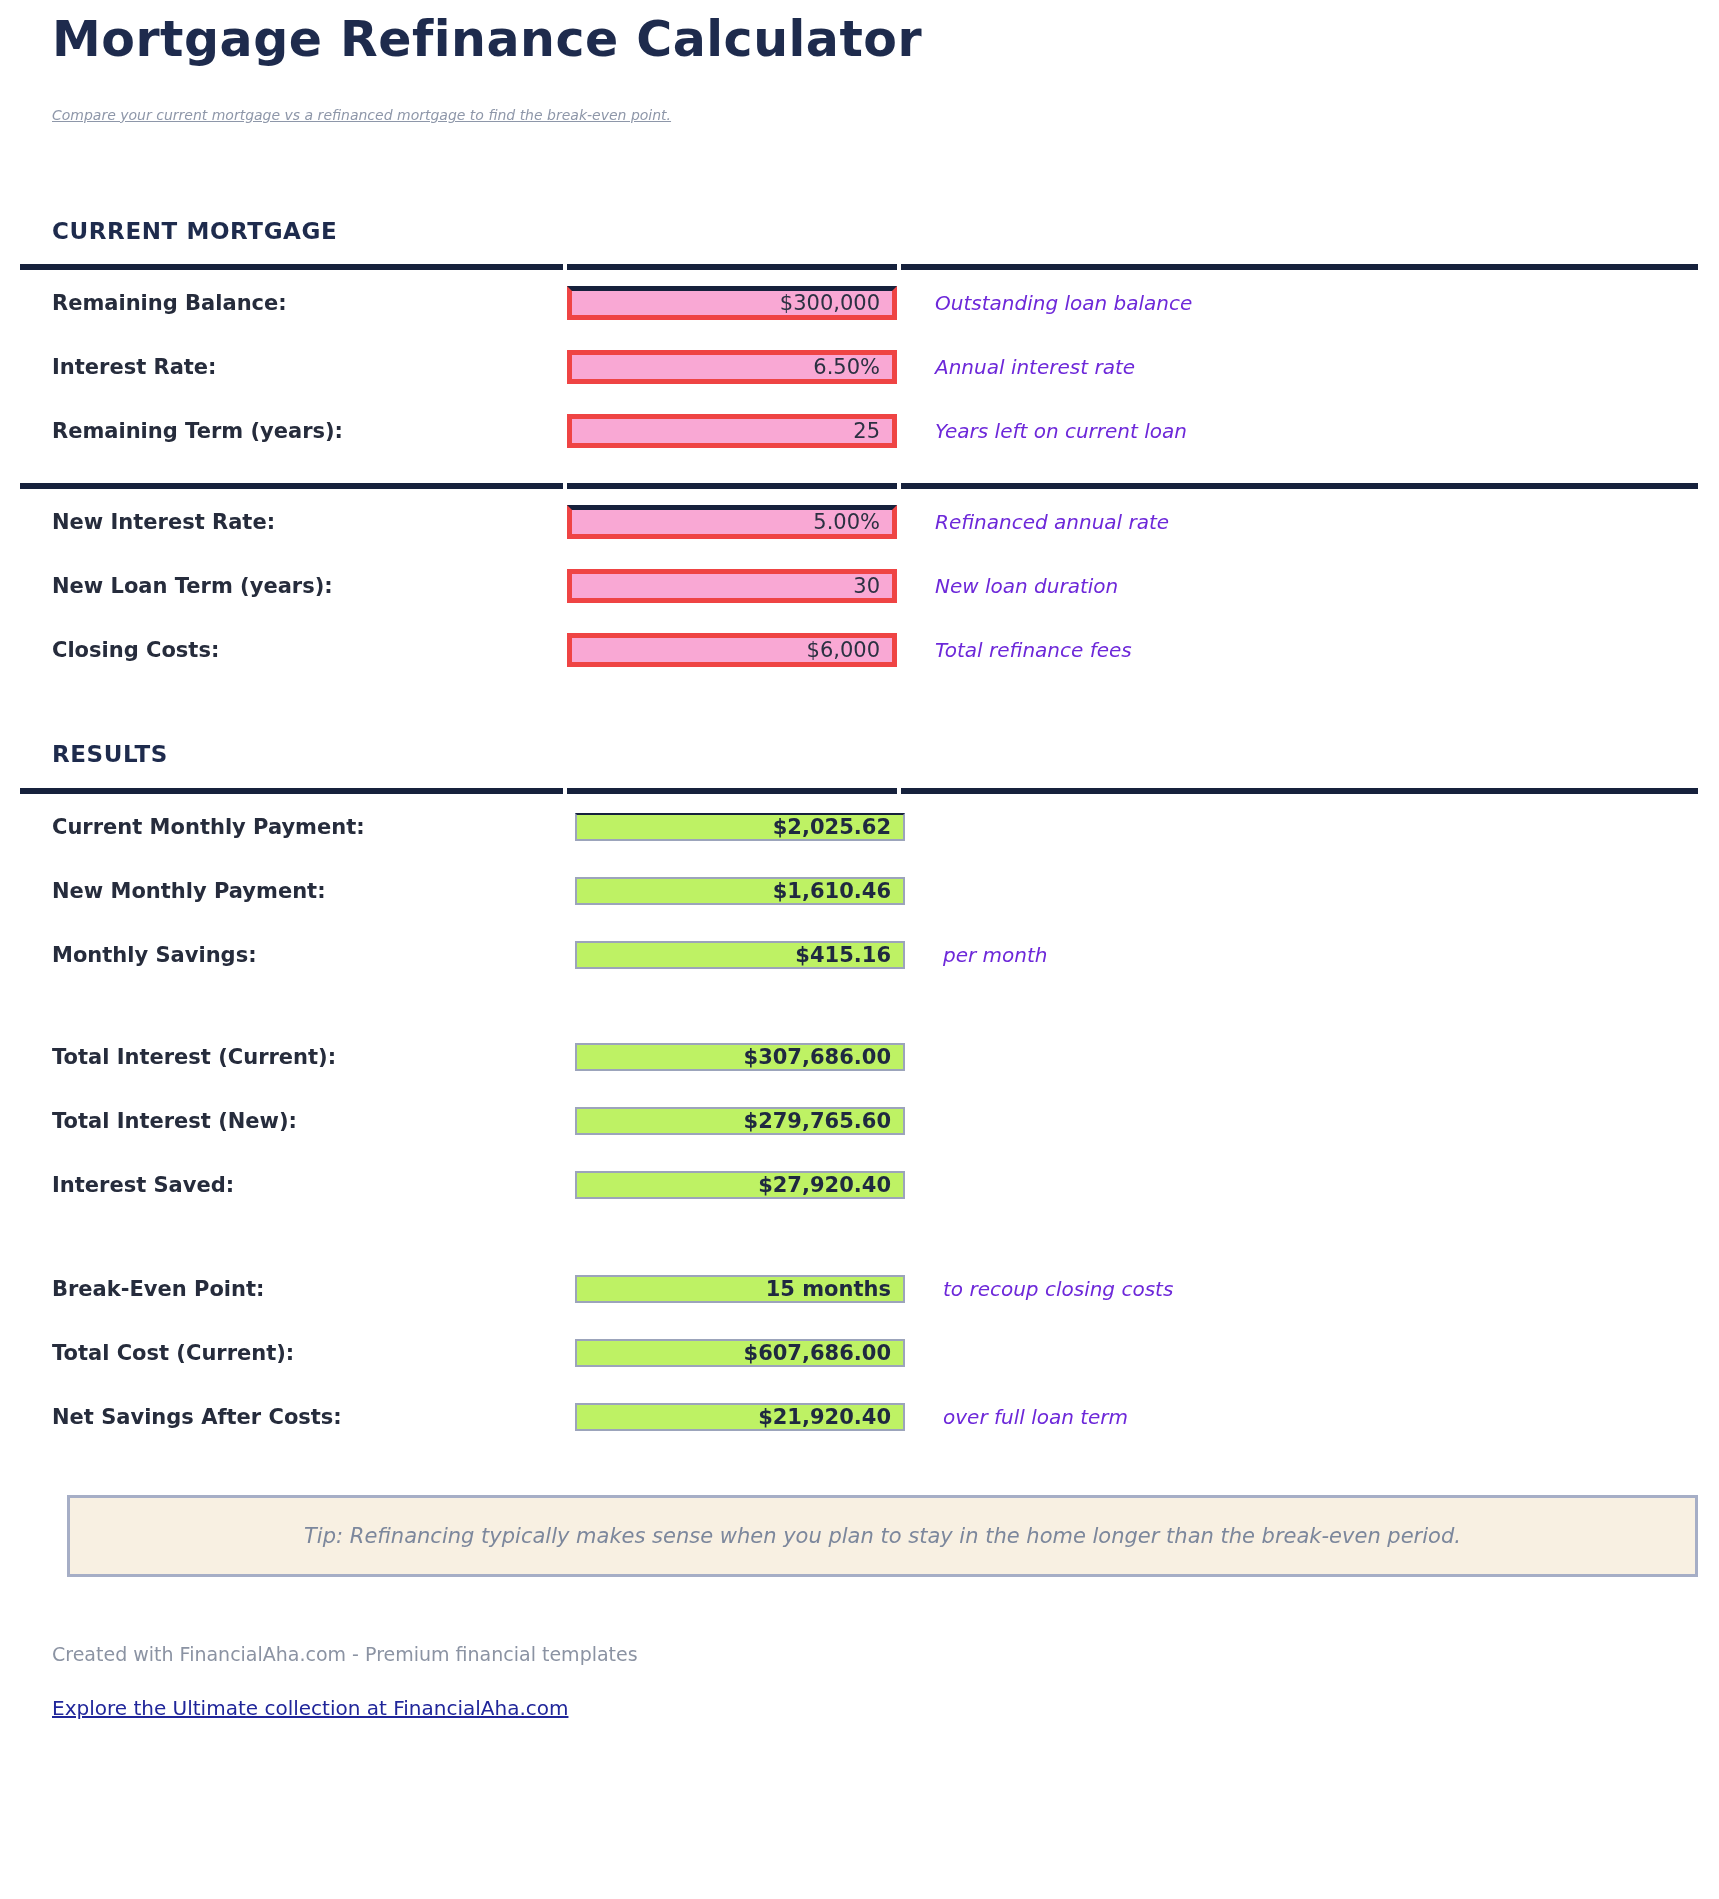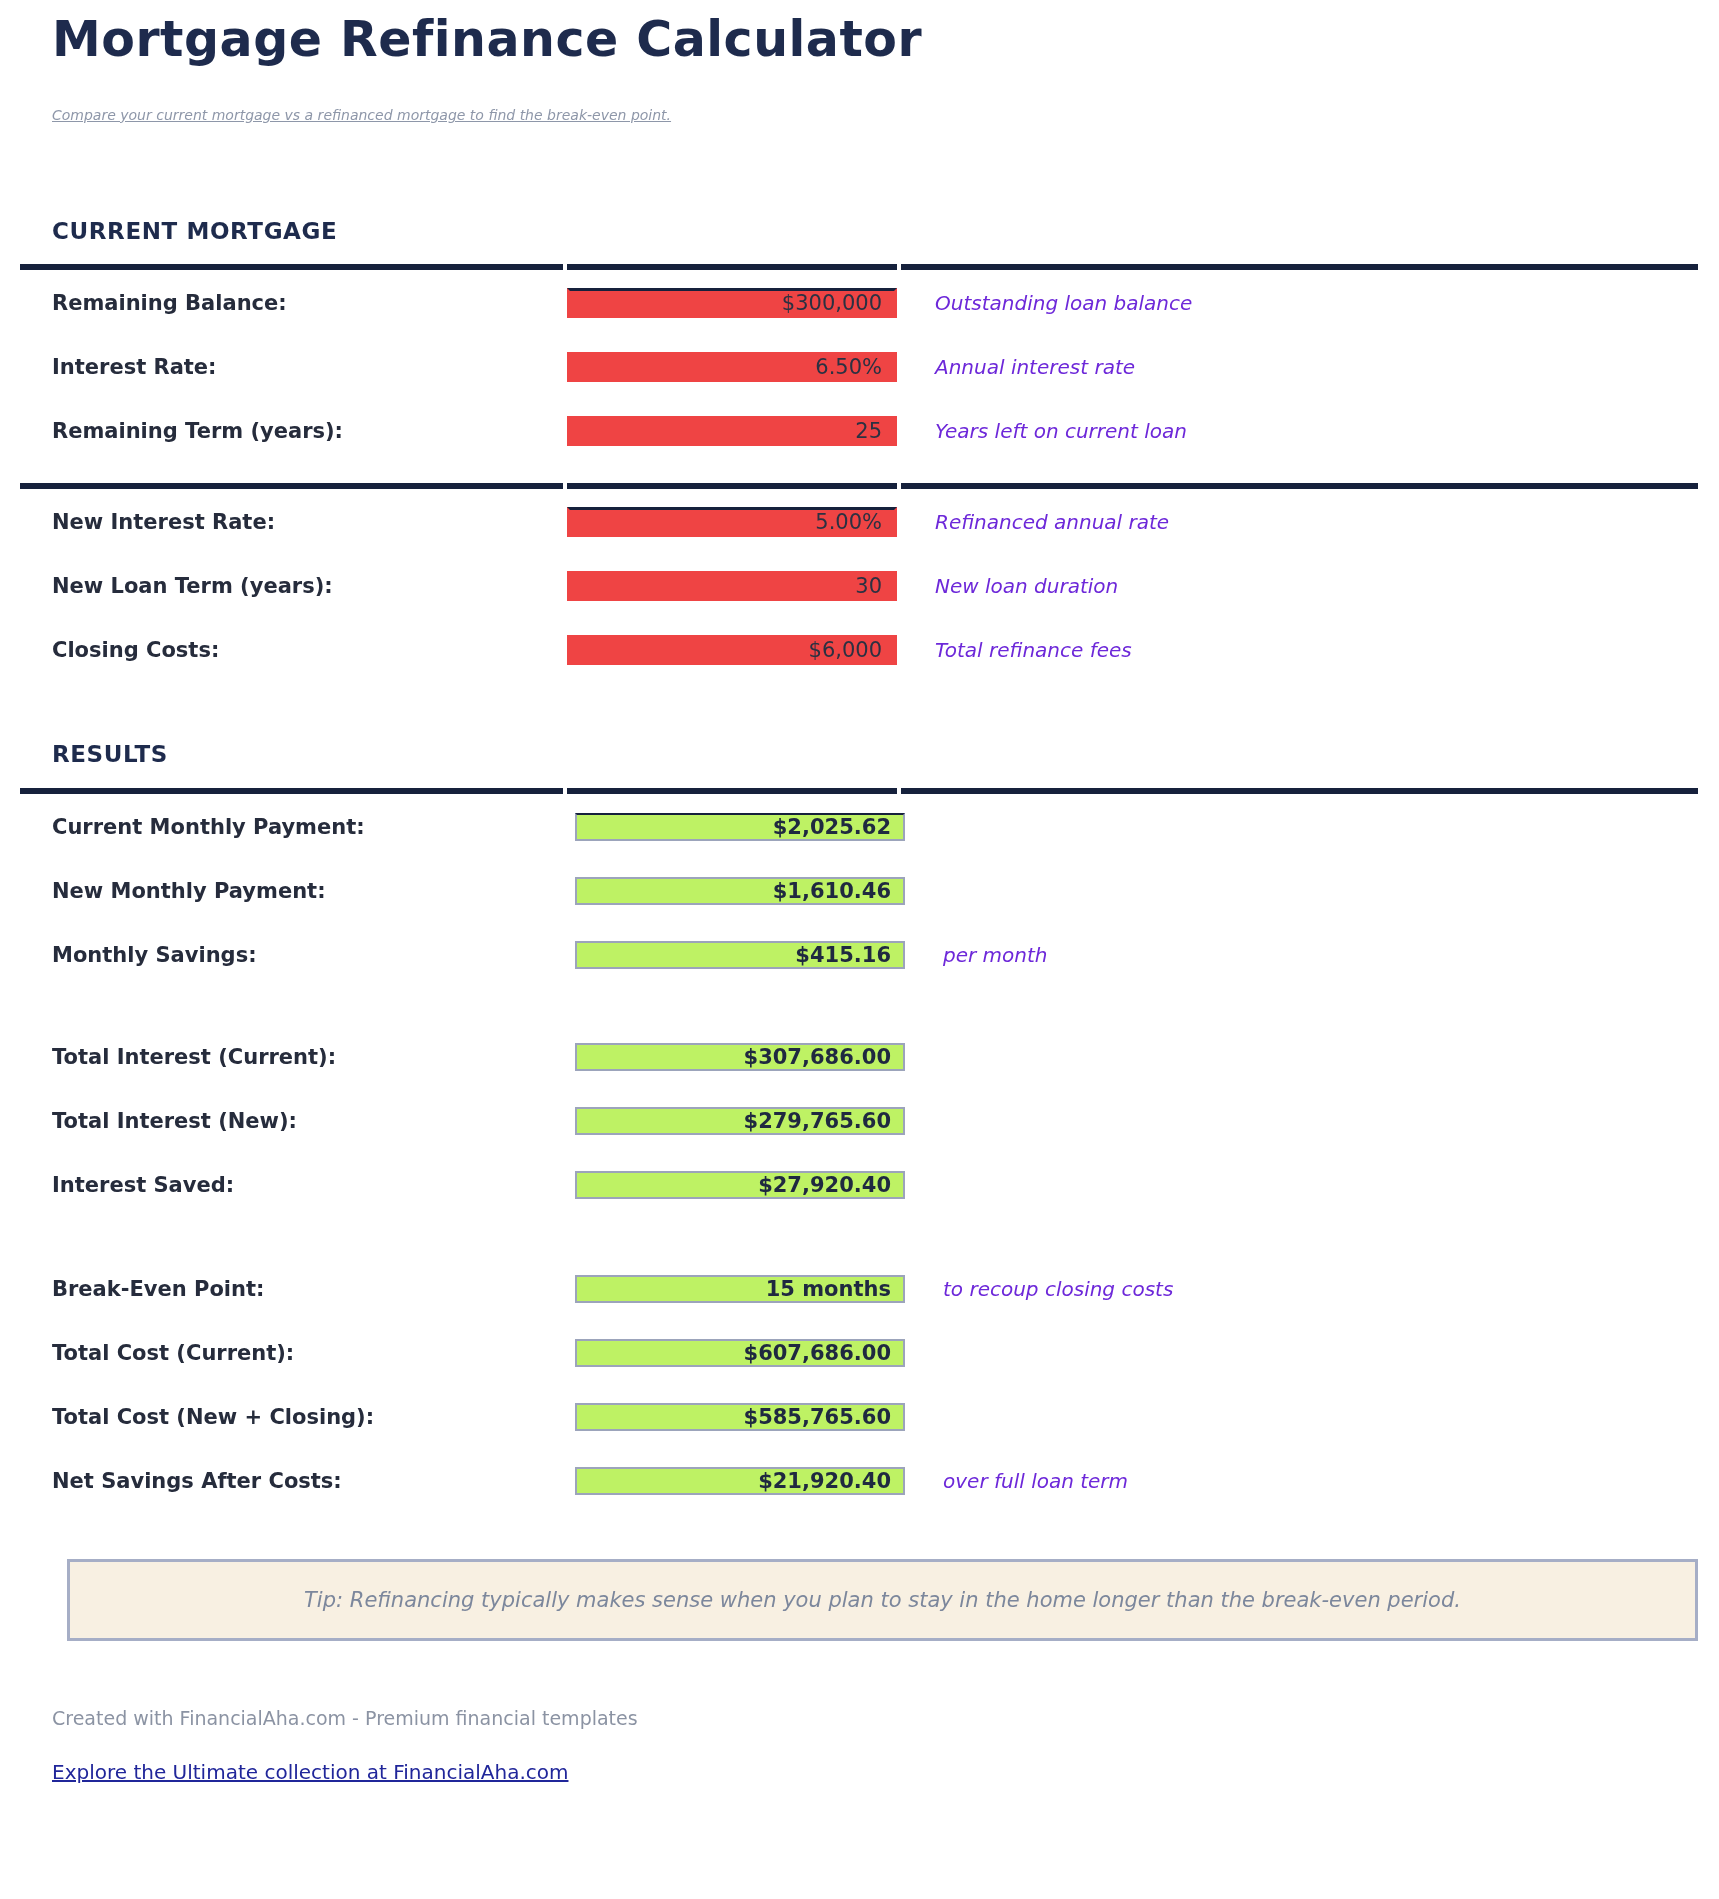--- a/index.html
+++ b/index.html
@@ -20,21 +20,21 @@
   .bar .seg-m{width:330px;}
   .bar .seg-r{flex:1;}
 
   .group{margin:0;}
   .row{display:flex;align-items:center;height:66px;}
   .row + .row{margin-top:-2px;}
   .lbl{width:547px;box-sizing:border-box;padding-left:32px;display:flex;align-items:center;
        font-weight:700;font-size:21px;color:#262c3c;}
   .cell{width:330px;box-sizing:border-box;display:flex;align-items:center;justify-content:flex-end;
         padding-right:12px;}
-  .input-cell{background:#ef4444;border:3px solid #ef4444;}
+  .input-cell{background:#f9a8d4;border:5px solid #ef4444;}
   .result-cell{background:#bef264;border:2px solid #9ca4bb;font-weight:700;font-size:21px;color:#1f2940;margin-left:8px;}
   .bar-attached .row:first-child .cell{border-top-color:#16213c;}
   .note{flex:1;box-sizing:border-box;padding-left:38px;display:flex;align-items:center;
         font-style:italic;font-size:20px;color:#6d28d9;}
   input.val{width:100%;border:none;background:transparent;text-align:right;
             font-family:inherit;font-size:21px;color:#2b3142;padding:0;outline:none;}
 
   .rgroup2{margin-top:36px;}
   .rgroup3{margin-top:38px;}
 
@@ -169,25 +169,20 @@
         <div class="lbl">Break-Even Point:</div>
         <div class="cell result-cell">15 months</div>
         <div class="note">to recoup closing costs</div>
       </div>
       <div class="row">
         <div class="lbl">Total Cost (Current):</div>
         <div class="cell result-cell">$607,686.00</div>
         <div class="note"></div>
       </div>
       <div class="row">
-        <div class="lbl">Total Cost (New + Closing):</div>
-        <div class="cell result-cell">$585,765.60</div>
-        <div class="note"></div>
-      </div>
-      <div class="row">
         <div class="lbl">Net Savings After Costs:</div>
         <div class="cell result-cell">$21,920.40</div>
         <div class="note">over full loan term</div>
       </div>
     </div>
   </section>
 
   <div class="tipbox">
     <span>Tip: Refinancing typically makes sense when you plan to stay in the home longer than the break-even period.</span>
   </div>

